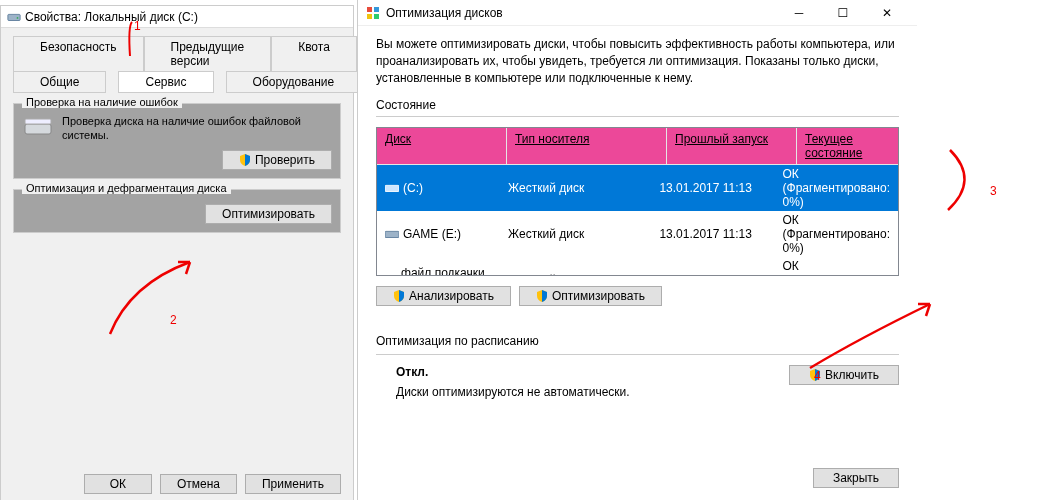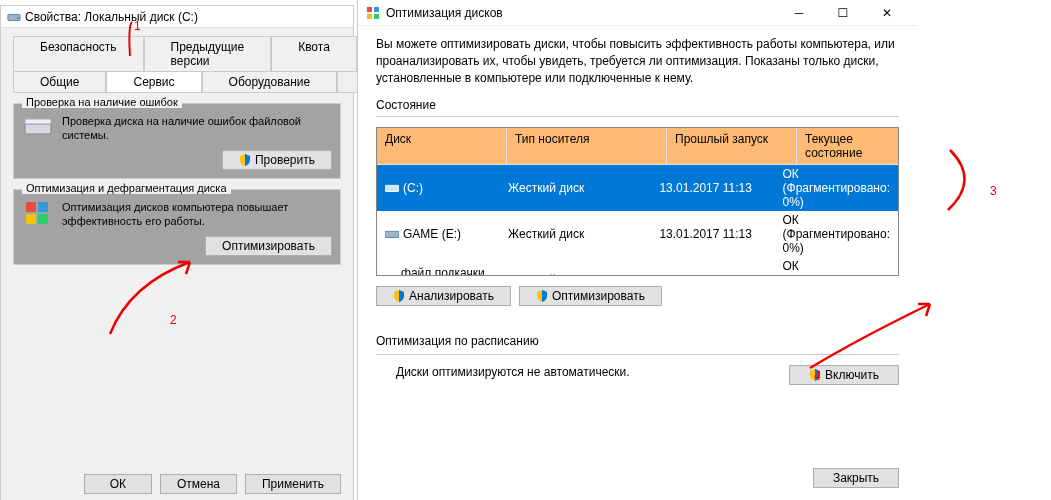--- a/index.html
+++ b/index.html
@@ -3,21 +3,21 @@
 <meta charset="utf-8">
 <style>
 * { box-sizing: border-box; font-family: "Segoe UI", Tahoma, sans-serif; font-size: 12px; }
 body { margin: 0; background: #fff; width: 1051px; height: 500px; position: relative; overflow: hidden; }
 
 
 .win-left { position: absolute; left: 0; top: 5px; width: 354px; height: 500px; background: #f0f0f0; border: 1px solid #ccc; }
 .titlebar { height: 22px; display: flex; align-items: center; padding: 0 6px; background: #fff; border-bottom: 1px solid #ddd; }
 .titlebar svg { margin-right: 4px; }
 .tabs-row { display: flex; padding: 8px 12px 0 12px; gap: 0; }
-.tabs-row2 { display: flex; padding: 0 12px; gap: 0; }
+.tabs-row2 { display: flex; padding: 0 12px; gap: 12px; }
 .tab { padding: 3px 26px; border: 1px solid #ccc; background: #fff; cursor: pointer; position: relative; }
 .tab.active { background: #fff; z-index: 2; }
 .tab.inactive { background: #f0f0f0; }
 .tabs-row .tab { border-bottom: none; }
 .groupbox { margin: 10px 12px; border: 1px solid #ccc; padding: 8px; position: relative; background: #a3a3a3; }
 .groupbox-title { position: absolute; top: -8px; left: 8px; background: #f0f0f0; padding: 0 4px; font-size: 11px; }
 .group-content { display: flex; align-items: center; gap: 8px; }
 .icon-box { width: 32px; height: 32px; flex-shrink: 0; display: flex; align-items: center; justify-content: center; }
 .group-text { flex: 1; font-size: 11px; line-height: 1.3; }
 .btn-row { display: flex; justify-content: flex-end; margin-top: 6px; }
@@ -28,21 +28,21 @@
 
 
 .win-right { position: absolute; left: 357px; top: 0; width: 560px; height: 500px; background: #fff; border-left: 1px solid #ccc; }
 .tb-right { height: 26px; display: flex; align-items: center; padding: 0 8px; border-bottom: 1px solid #eee; }
 .tb-right .title { flex: 1; }
 .tbtn { width: 44px; height: 26px; display: flex; align-items: center; justify-content: center; cursor: pointer; }
 .content-right { padding: 10px 18px; }
 .desc { font-size: 12px; line-height: 1.4; margin-bottom: 12px; }
 .section-label { font-size: 12px; margin-bottom: 4px; }
 .list-wrap { border: 1px solid #828790; }
-.list-header { display: flex; background: #fdba74; border-bottom: 1px solid #e5e5e5; }
+.list-header { display: flex; background: #ec4899; border-bottom: 1px solid #e5e5e5; text-decoration: underline; }
 .col { padding: 4px 8px; border-right: 1px solid #e5e5e5; text-align: left; font-weight: normal; }
 .col.c1 { width: 130px; } .col.c2 { width: 160px; } .col.c3 { width: 130px; } .col.c4 { flex: 1; border-right: none; }
 .list-body { height: 110px; overflow: auto; background: #fff; }
 .row { display: flex; align-items: center; cursor: pointer; }
 .row.selected { background: #0078d7; color: #fff; }
 .cell { padding: 2px 8px; display: flex; align-items: center; gap: 4px; }
 .cell.c1 { width: 130px; } .cell.c2 { width: 160px; } .cell.c3 { width: 130px; } .cell.c4 { flex: 1; }
 .drive-icon { width: 14px; height: 12px; }
 .actions-row { display: flex; gap: 8px; margin-top: 10px; }
 .actions-row .btn { min-width: 110px; }
@@ -96,31 +96,20 @@
             <path d="M6 0 L11 2 L11 6 Q11 10 6 12 Q1 10 1 6 L1 2 Z" fill="#ffc20e"></path>
             <path d="M6 0 L11 2 L11 6 Q11 10 6 12 L6 0 Z" fill="#0078d7"></path>
           </svg>
         <span>Проверить</span>
       </button>
     </div>
   </div>
 
   <div class="groupbox">
     <span class="groupbox-title">Оптимизация и дефрагментация диска</span>
-    <div class="group-content">
-      <div class="icon-box">
-        <svg width="28" height="28" viewBox="0 0 28 28">
-            <rect x="2" y="2" width="10" height="10" fill="#e74c3c"></rect>
-            <rect x="14" y="2" width="10" height="10" fill="#3498db"></rect>
-            <rect x="2" y="14" width="10" height="10" fill="#f1c40f"></rect>
-            <rect x="14" y="14" width="10" height="10" fill="#2ecc71"></rect>
-          </svg>
-      </div>
-      <div class="group-text">Оптимизация дисков компьютера повышает эффективность его работы.</div>
-    </div>
     <div class="btn-row">
       <button class="btn">
         <span>Оптимизировать</span>
       </button>
     </div>
   </div>
 
   <div class="footer-btns">
     <button class="btn">ОК</button>
     <button class="btn">Отмена</button>
@@ -202,20 +191,21 @@
             <path d="M6 0 L11 2 L11 6 Q11 10 6 12 L6 0 Z" fill="#0078d7"></path>
           </svg>
         <span>Оптимизировать</span>
       </button>
     </div>
 
     <div class="sched-title">Оптимизация по расписанию</div>
     <hr class="hr">
     <div class="sched-row">
       <div class="sched-left">
+        <div class="sched-off">Откл.</div>
         <div>Диски оптимизируются не автоматически.</div>
       </div>
       <button class="btn" style="min-width:110px;">
         <svg class="shield" viewBox="0 0 12 12">
             <path d="M6 0 L11 2 L11 6 Q11 10 6 12 Q1 10 1 6 L1 2 Z" fill="#ffc20e"></path>
             <path d="M6 0 L11 2 L11 6 Q11 10 6 12 L6 0 Z" fill="#0078d7"></path>
           </svg>
         <span>Включить</span>
       </button>
     </div>

